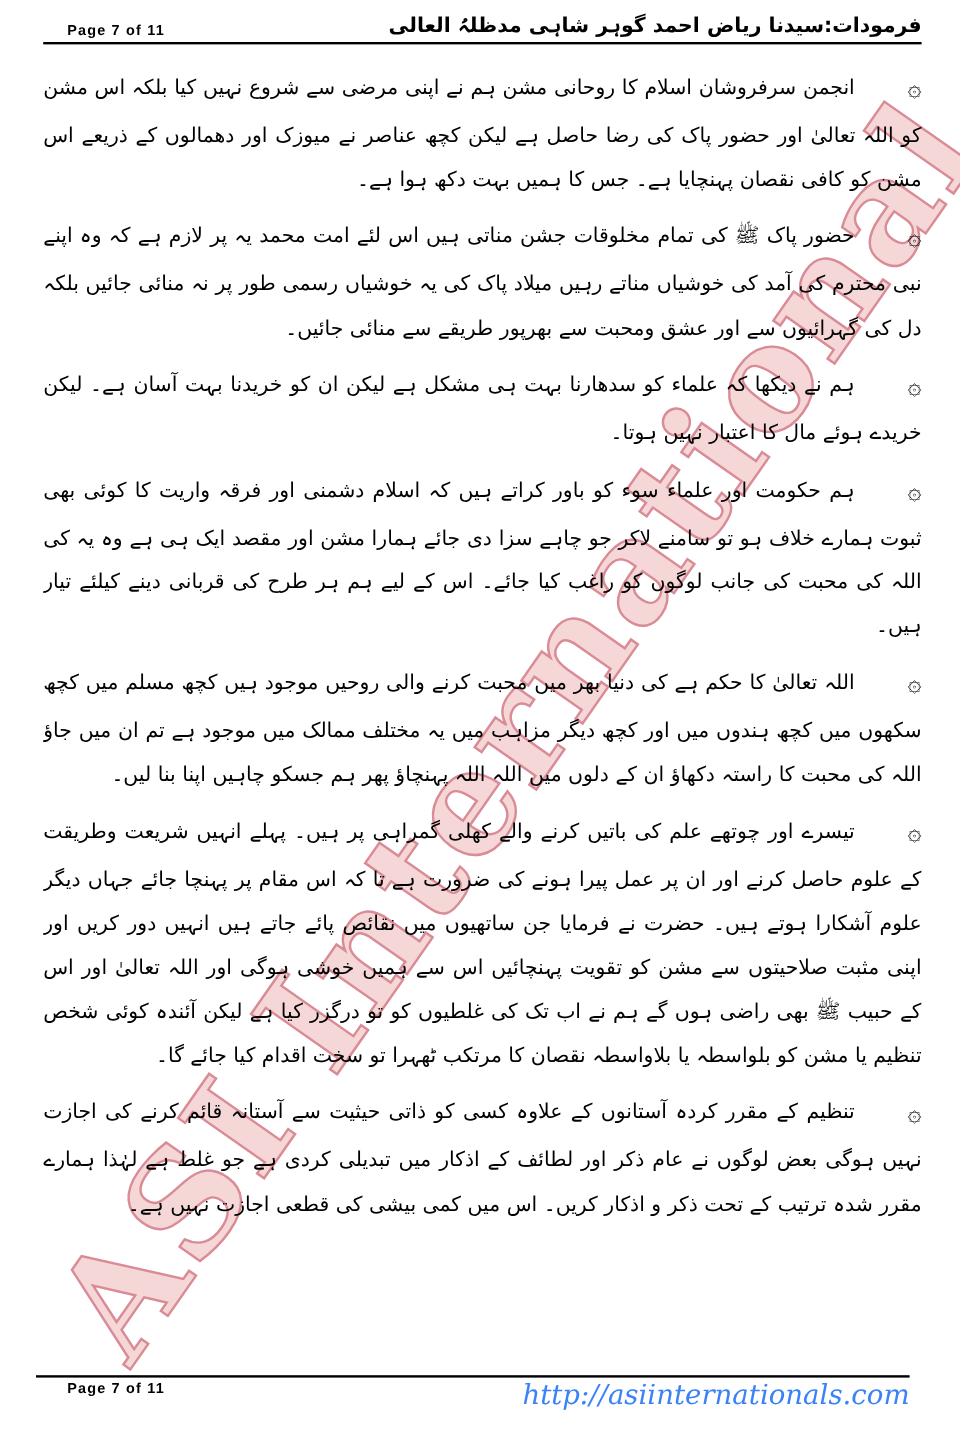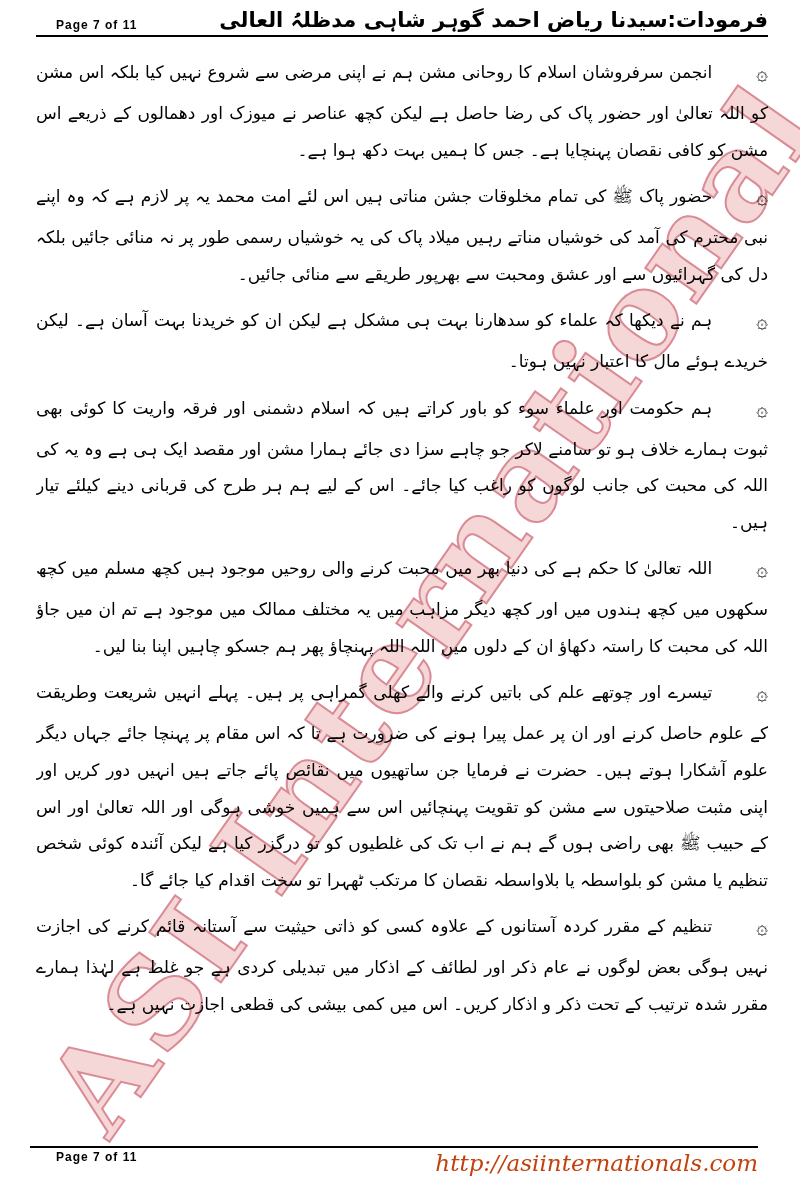--- a/index.html
+++ b/index.html
@@ -47,21 +47,21 @@
     font-family: "Liberation Sans", sans-serif;
     font-weight: bold;
     font-size: 12px;
     padding-left: 20px;
     letter-spacing: 1px;
   }
   .doc-title {
     direction: rtl;
     font-family: "DejaVu Sans", sans-serif;
     font-weight: bold;
-    font-size: 21px;
+    font-size: 17px;
     text-align: center;
   }
 
   
   .content {
     position: absolute;
     top: 44px; left: 36px; right: 32px; bottom: 58px;
     padding-top: 8px;
     overflow: hidden;
     z-index: 1;
@@ -89,21 +89,21 @@
     align-items: flex-start;
     padding-top: 2px;
     z-index: 2;
     background: #fff;
   }
   .footer .page-num { padding-left: 26px; }
   .site-url {
     font-family: "DejaVu Serif", serif;
     font-style: italic;
     font-size: 23px;
-    color: #c2410c;
+    color: #3b82f6;
     text-decoration: none;
   }
 </style>
 </head>
 <body>
 
 <div class="page">
 
   <div class="watermark">ASI International</div>
 

